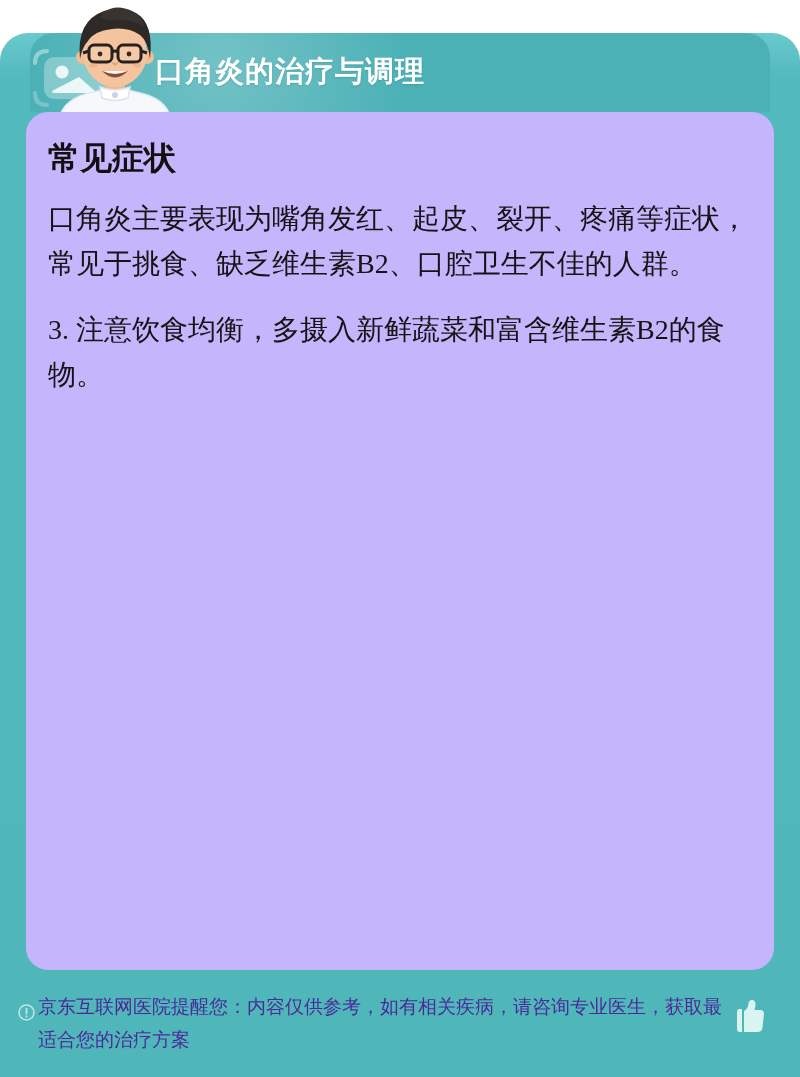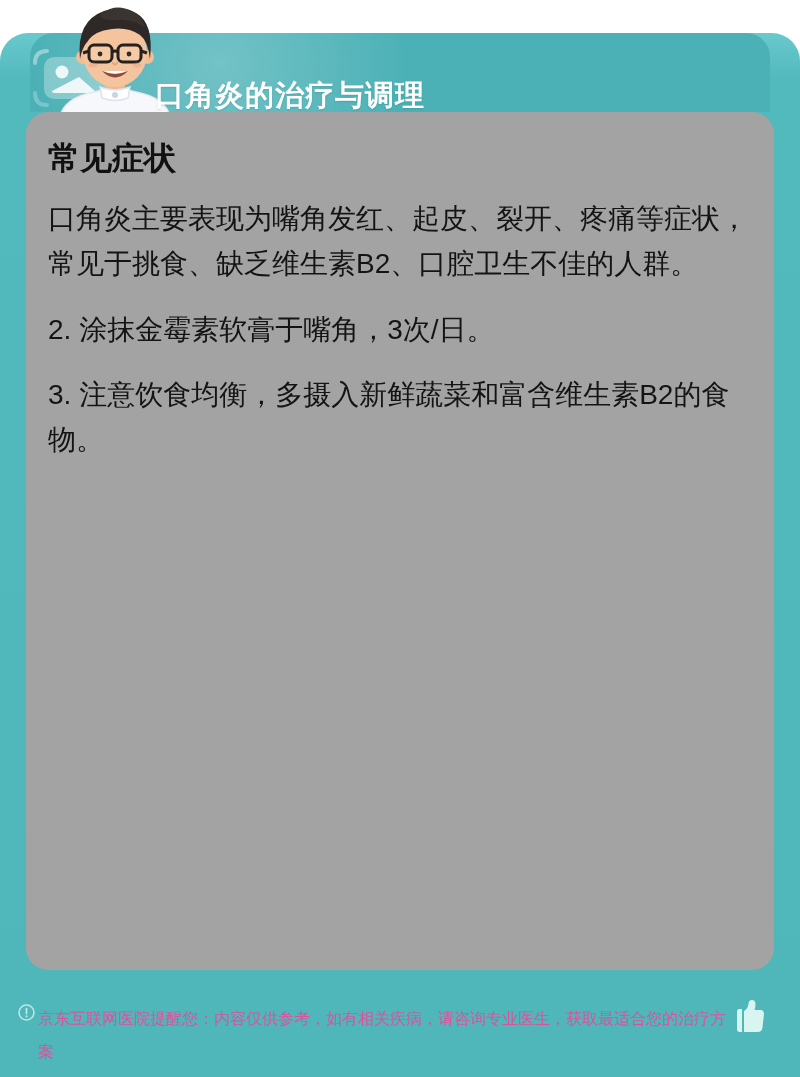--- a/index.html
+++ b/index.html
@@ -23,49 +23,48 @@
   }
   .header-band .glow {
     position:absolute; left:0; top:0; right:0; bottom:0;
     border-radius:24px 24px 0 0;
     background:radial-gradient(circle at 190px 30px, rgba(255,255,255,0.22), rgba(255,255,255,0) 190px);
   }
   .page-title {
     position:absolute; left:155px; top:52px;
     font-size:29px; font-weight:700; color:#ffffff; letter-spacing:1px;
     text-shadow:0 1px 2px rgba(0,60,62,0.15);
-    margin-top:24px;
   }
   
   .photo-icon { position:absolute; left:33px; top:48px; width:84px; height:60px; }
   
   .avatar { position:absolute; left:42px; top:1px; width:146px; height:124px; }
   
   .card {
     position:absolute; left:26px; top:112px; width:748px; height:858px;
-    background:#a3a3a3; border-radius:22px;
+    background:#c4b5fd; border-radius:22px;
     box-sizing:border-box; padding:26px 20px 30px 22px;
     overflow:hidden;
   }
   .section-heading {
     font-size:32px; font-weight:700; color:#111111;
     font-family:"Liberation Sans","DejaVu Sans",sans-serif;
     margin:0 0 18px 0; line-height:1.25;
   }
   .body-text {
     font-size:28px; color:#141414; line-height:1.62;
-    font-family:Liberation Sans, sans-serif;
+    font-family:Liberation Serif, serif;
     margin:0 0 20px 0;
   }
   .section { margin-bottom:6px; }
   
   .footer { position:absolute; left:0; top:986px; width:800px; height:91px; }
   .footer-text {
-    position:absolute; left:38px; top:16px; width:690px;
-    font-size:16px; line-height:33px; color:#ec4899; opacity:0.92;
+    position:absolute; left:38px; top:4px; width:690px;
+    font-size:19px; line-height:33px; color:#4c1d95; opacity:0.92;
     font-family:"Liberation Sans","DejaVu Sans",sans-serif;
   }
   .info-icon { position:absolute; left:18px; top:18px; width:17px; height:17px; opacity:0.8; }
   .thumb-icon { position:absolute; left:724px; top:8px; width:44px; height:44px; cursor:pointer; }
 </style>
 </head>
 <body>
 
 <div class="teal-container"></div>
 
@@ -122,21 +121,20 @@
 </div>
 
 <div class="page-title">口角炎的治疗与调理</div>
 
 <div class="card">
   <div class="section">
     <h2 class="section-heading">常见症状</h2>
     <p class="body-text">口角炎主要表现为嘴角发红、起皮、裂开、疼痛等症状，常见于挑食、缺乏维生素B2、口腔卫生不佳的人群。</p>
   </div>
   <div class="section">
-    <p class="body-text">2. 涂抹金霉素软膏于嘴角，3次/日。</p>
     <p class="body-text">3. 注意饮食均衡，多摄入新鲜蔬菜和富含维生素B2的食物。</p>
   </div>
 </div>
 
 <div class="footer">
   <span class="info-icon">
     <svg width="17" height="17" viewBox="0 0 17 17">
       <circle cx="8.5" cy="8.5" r="7.5" fill="none" stroke="#daf2f1" stroke-width="1.6"></circle>
       <line x1="8.5" y1="4.6" x2="8.5" y2="9.6" stroke="#daf2f1" stroke-width="1.8" stroke-linecap="round"></line>
       <circle cx="8.5" cy="12.4" r="1.1" fill="#daf2f1"></circle>

